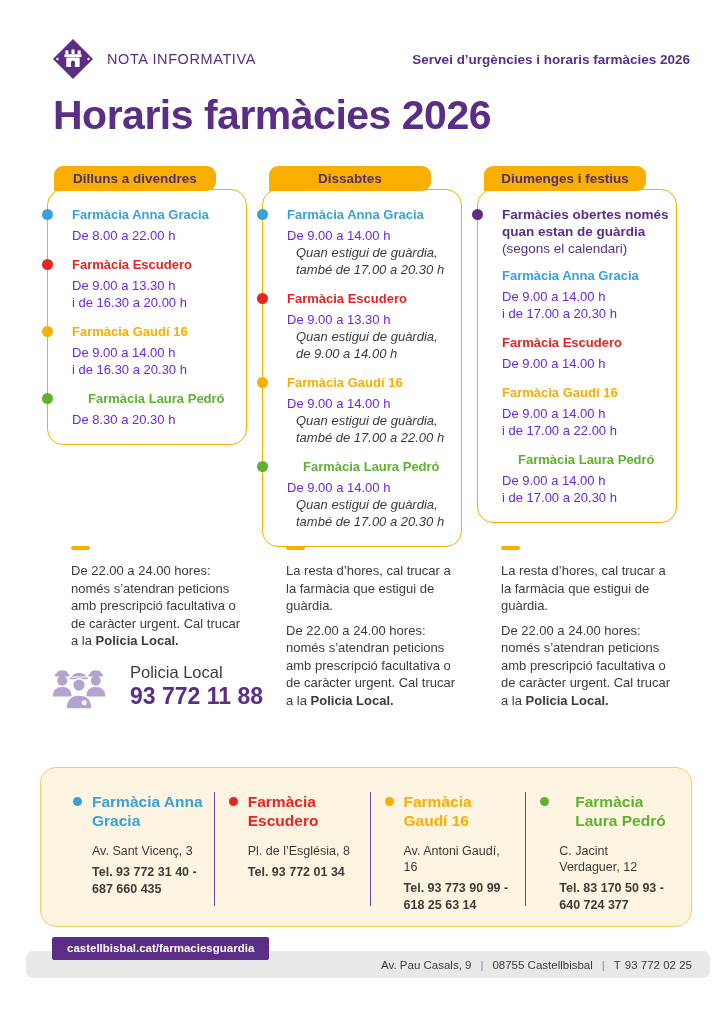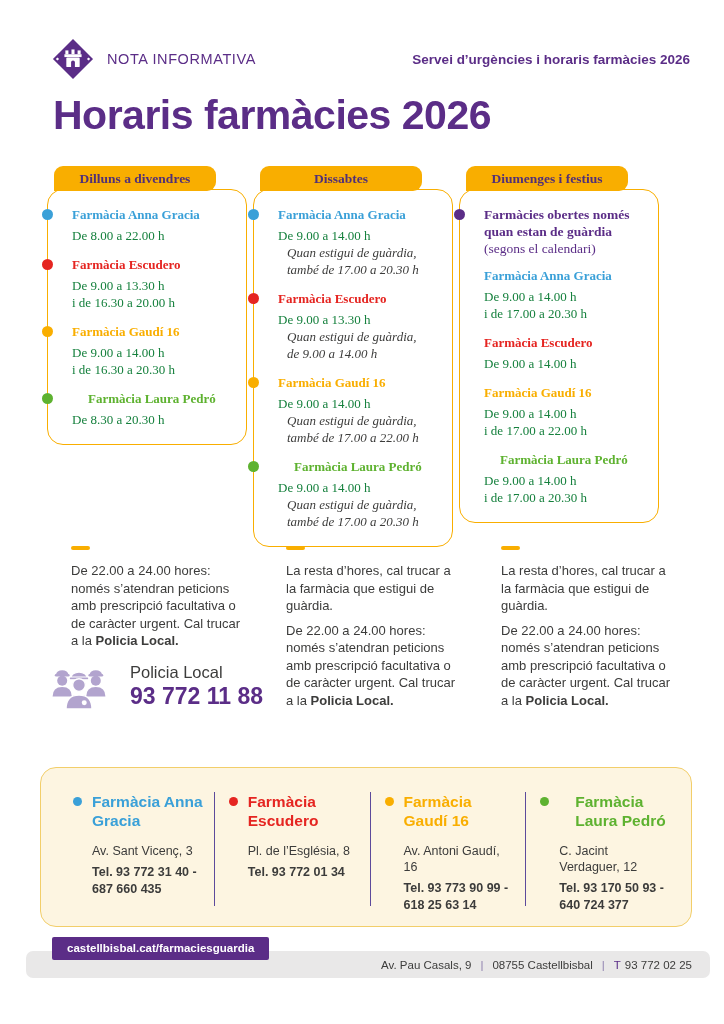--- a/index.html
+++ b/index.html
@@ -9,32 +9,32 @@
 
   
   .header { position:absolute; left:52px; top:38px; right:34px; display:flex; align-items:center; }
   .logo { width:42px; height:42px; flex:none; }
   .doc-type { margin-left:13px; font-size:14.5px; letter-spacing:0.6px; color:#5b2d87; }
   .service-title { margin-left:auto; font-size:13.5px; font-weight:bold; color:#5b2d87; }
 
   .title { position:absolute; left:53px; top:92px; font-size:41px; color:#5b2d87; letter-spacing:-0.5px; }
 
   
-  .cols { position:absolute; left:47px; top:166px; width:630px; display:flex; gap:6px;font-family:Liberation Serif, serif; }
+  .cols { position:absolute; left:47px; top:166px; width:630px; display:flex; gap:15px; }
   .col { width:200px; }
   .tab { width:162px; margin-left:7px; height:25px; line-height:25px; text-align:center;
          background:#f9ae00; color:#503078; font-weight:bold; font-size:13.5px;
          border-radius:9px 9px 9px 0; position:relative; z-index:2; }
   .card { margin-top:-2px; background:#fff; border:1.5px solid #f9ae00; border-radius:16px;
           padding:16px 6px 12px 24px; position:relative; }
   .entry { position:relative; margin-bottom:12px; font-size:13px; line-height:17px; }
   .entry:last-child { margin-bottom:4px; }
   .bullet { position:absolute; left:-30px; top:3px; width:11px; height:11px; border-radius:50%; }
   .pname { font-weight:bold; margin-bottom:4px; }
-  .tline { color:#15803d; }
+  .tline { color:#6d28d9; }
   .iline { color:#3c3c3b; font-style:italic; padding-left:9px; }
   .intro { position:relative; margin-bottom:10px; font-size:13.5px; line-height:17px; }
   .intro-bold { font-weight:bold; color:#5b2d87; }
   .intro-normal { color:#5b2d87; }
 
   .c-blue { color:#3aa0d8; }  .b-blue { background:#3aa0d8; }
   .c-red { color:#e52521; }   .b-red { background:#e52521; }
   .c-yellow { color:#f9ae00; }.b-yellow { background:#f9ae00; }
   .c-green { color:#5eb230;padding-left:16px; } .b-green { background:#5eb230; }
   .b-purple { background:#5b2d87; }
@@ -267,21 +267,21 @@
       <div class="addr-street">Av. Antoni Gaudí, 16</div>
       <div class="addr-phone">Tel. 93 773 90 99 - 618 25 63 14</div>
     </div>
 
     <div class="addr-col">
       <div class="addr-head">
         <span class="addr-bullet b-green"></span>
         <div class="addr-name c-green">Farmàcia Laura Pedró</div>
       </div>
       <div class="addr-street">C. Jacint Verdaguer, 12</div>
-      <div class="addr-phone">Tel. 93 170 50 93 - 640 724 377</div>
+      <div class="addr-phone">Tel. 83 170 50 93 - 640 724 377</div>
     </div>
   </div>
 
   <div class="url-box">castellbisbal.cat/farmaciesguardia</div>
   <div class="footer-bar">
     <span>Av. Pau Casals, 9</span>
     <span class="sep">|</span>
     <span>08755 Castellbisbal</span>
     <span class="sep">|</span>
     <span class="tlabel">T</span>

